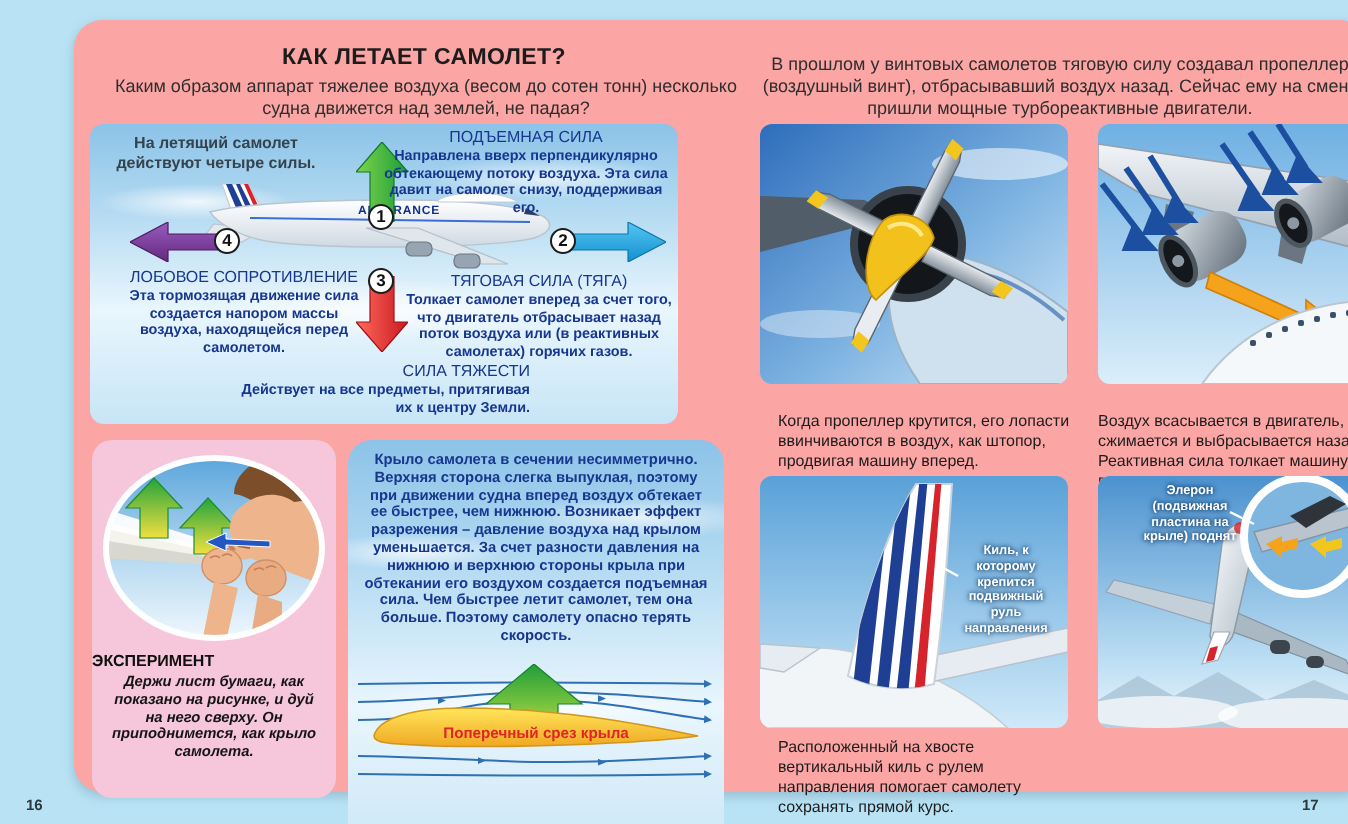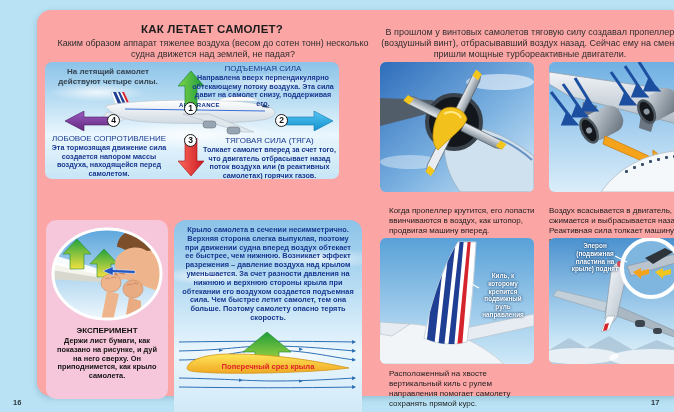--- a/index.html
+++ b/index.html
@@ -40,36 +40,36 @@
                border:1.5px solid #1c1c1c; border-radius:50%; background:#fff;
                font-size:8.5px; font-weight:bold; color:#111; text-align:center; line-height:10px; }
   .arrow-svg { position:absolute; }
 
   .figure { position:absolute; border-radius:6px; overflow:hidden; background:#9cc8e8; }
   .figure svg { display:block; }
   .caption { position:absolute; font-size:8px; line-height:10px; color:#1c1c1c; }
   .fig-label { position:absolute; color:#fff; font-weight:bold; font-size:6.4px; line-height:7.8px;
                text-align:center; text-shadow:0 0 2px rgba(0,45,90,.9), 0 0 3px rgba(0,45,90,.6); }
 
-  .exp-heading { position:absolute; width:100%; text-align:center; font-size:8px;
+  .exp-heading { position:absolute; width:100%; text-align:left; font-size:8px;
                  font-weight:bold; color:#101010; }
   .exp-text { position:absolute; text-align:center; font-size:7.4px; line-height:8.8px;
               font-weight:bold; color:#141414; }
   .wing-text { position:absolute; text-align:center; font-size:7.4px; line-height:8.8px;
                font-weight:bold; color:#17378f; }
 </style>
 </head>
 <body>
 
 <div class="spread">
 
   <div class="title">КАК ЛЕТАЕТ САМОЛЕТ?</div>
   <div class="lede" style="left:20px; top:28px; width:312px;">Каким образом аппарат тяжелее воздуха (весом до сотен тонн) несколько судна движется над землей, не падая?</div>
 
-  <div class="sky-panel" style="left:8px; top:52px; width:294px; height:117px;">
+  <div class="sky-panel" style="left:8px; top:52px; width:294px; height:150px;">
 
     <div class="forces-intro" style="left:7px; top:5px; width:112px;">На летящий самолет действуют четыре силы.</div>
 
     <svg class="arrow-svg" style="left:46px; top:28px;" width="192" height="50" viewBox="0 0 192 50">
       <defs>
         <linearGradient id="fusel" x1="0" y1="0" x2="0" y2="1">
           <stop offset="0" stop-color="#ffffff"></stop>
             <stop offset="1" stop-color="#cfd9e2"></stop>
         </linearGradient>
       </defs>
@@ -138,21 +138,21 @@
         </defs>
       <polygon points="0,10 19,0 19,6 48,6 48,14 19,14 19,20" fill="url(#pA)" stroke="#4c1c63" stroke-width="0.6"></polygon>
     </svg>
     <div class="numcircle" style="left:62px; top:52px;">4</div>
 
     <div class="force-block" style="left:143px; top:2px; width:150px;">
       <h4>ПОДЪЕМНАЯ СИЛА</h4>
       <p>Направлена вверх перпендикулярно обтекающему потоку воздуха. Эта сила давит на самолет снизу, поддерживая его.</p>
     </div>
 
-    <div class="force-block" style="left:1px; top:72px; width:126px;">
+    <div class="force-block" style="left:14px; top:72px; width:126px;">
       <h4>ЛОБОВОЕ СОПРОТИВЛЕНИЕ</h4>
       <p>Эта тормозящая движение сила создается напором массы воздуха, находящейся перед самолетом.</p>
     </div>
 
     <div class="force-block" style="left:156px; top:74px; width:137px;">
       <h4>ТЯГОВАЯ СИЛА (ТЯГА)</h4>
       <p>Толкает самолет вперед за счет того, что двигатель отбрасывает назад поток воздуха или (в реактивных самолетах) горячих газов.</p>
     </div>
 
     <div class="force-block" style="left:68px; top:119px; width:152px;text-align:right;">
@@ -197,21 +197,21 @@
         <path d="M54,52 q3,-2 5,0 M60,51 q3,-2 5,0 M76,58 q3,-2 5,0 M82,57 q3,-2 5,0" stroke="#c4805c" stroke-width="0.8" fill="none"></path>
 
         <polygon points="50,94 56,64 68,67 62,94" fill="#eeb58d"></polygon>
         <polygon points="74,94 78,70 90,74 90,94" fill="#e8ab82"></polygon>
 
         <polygon points="52,44 62,39.5 62,42.5 84,43.5 84,46.5 62,45.5 62,48.5" fill="#2256c2" stroke="#ffffff" stroke-width="0.5"></polygon>
       </g>
       <ellipse cx="56" cy="47" rx="54" ry="45" fill="none" stroke="#ffffff" stroke-width="3"></ellipse>
     </svg>
     <div class="exp-heading" style="top:106px;">ЭКСПЕРИМЕНТ</div>
-    <div class="exp-text" style="left:6px; top:117px; width:110px;">Держи лист бумаги, как показано на рисунке, и дуй на него сверху. Он приподнимется, как крыло самолета.</div>
+    <div class="exp-text" style="left:6px; top:117px; width:110px;font-style:italic;">Держи лист бумаги, как показано на рисунке, и дуй на него сверху. Он приподнимется, как крыло самолета.</div>
   </div>
 
   <div class="sky-panel" style="left:137px; top:210px; width:188px; height:215px;border-radius:12px;">
     <div class="wing-text" style="left:8px; top:6px; width:172px;">Крыло самолета в сечении несимметрично. Верхняя сторона слегка выпуклая, поэтому при движении судна вперед воздух обтекает ее быстрее, чем нижнюю. Возникает эффект разрежения – давление воздуха над крылом уменьшается. За счет разности давления на нижнюю и верхнюю стороны крыла при обтекании его воздухом создается подъемная сила. Чем быстрее летит самолет, тем она больше. Поэтому самолету опасно терять скорость.</div>
     <svg style="position:absolute; left:5px; top:112px;" width="178" height="62" viewBox="0 0 178 62">
       <defs>
         <linearGradient id="foil" x1="0" y1="0" x2="0" y2="1">
           <stop offset="0" stop-color="#ffe65a"></stop>
             <stop offset="1" stop-color="#f0a823"></stop>
         </linearGradient>

